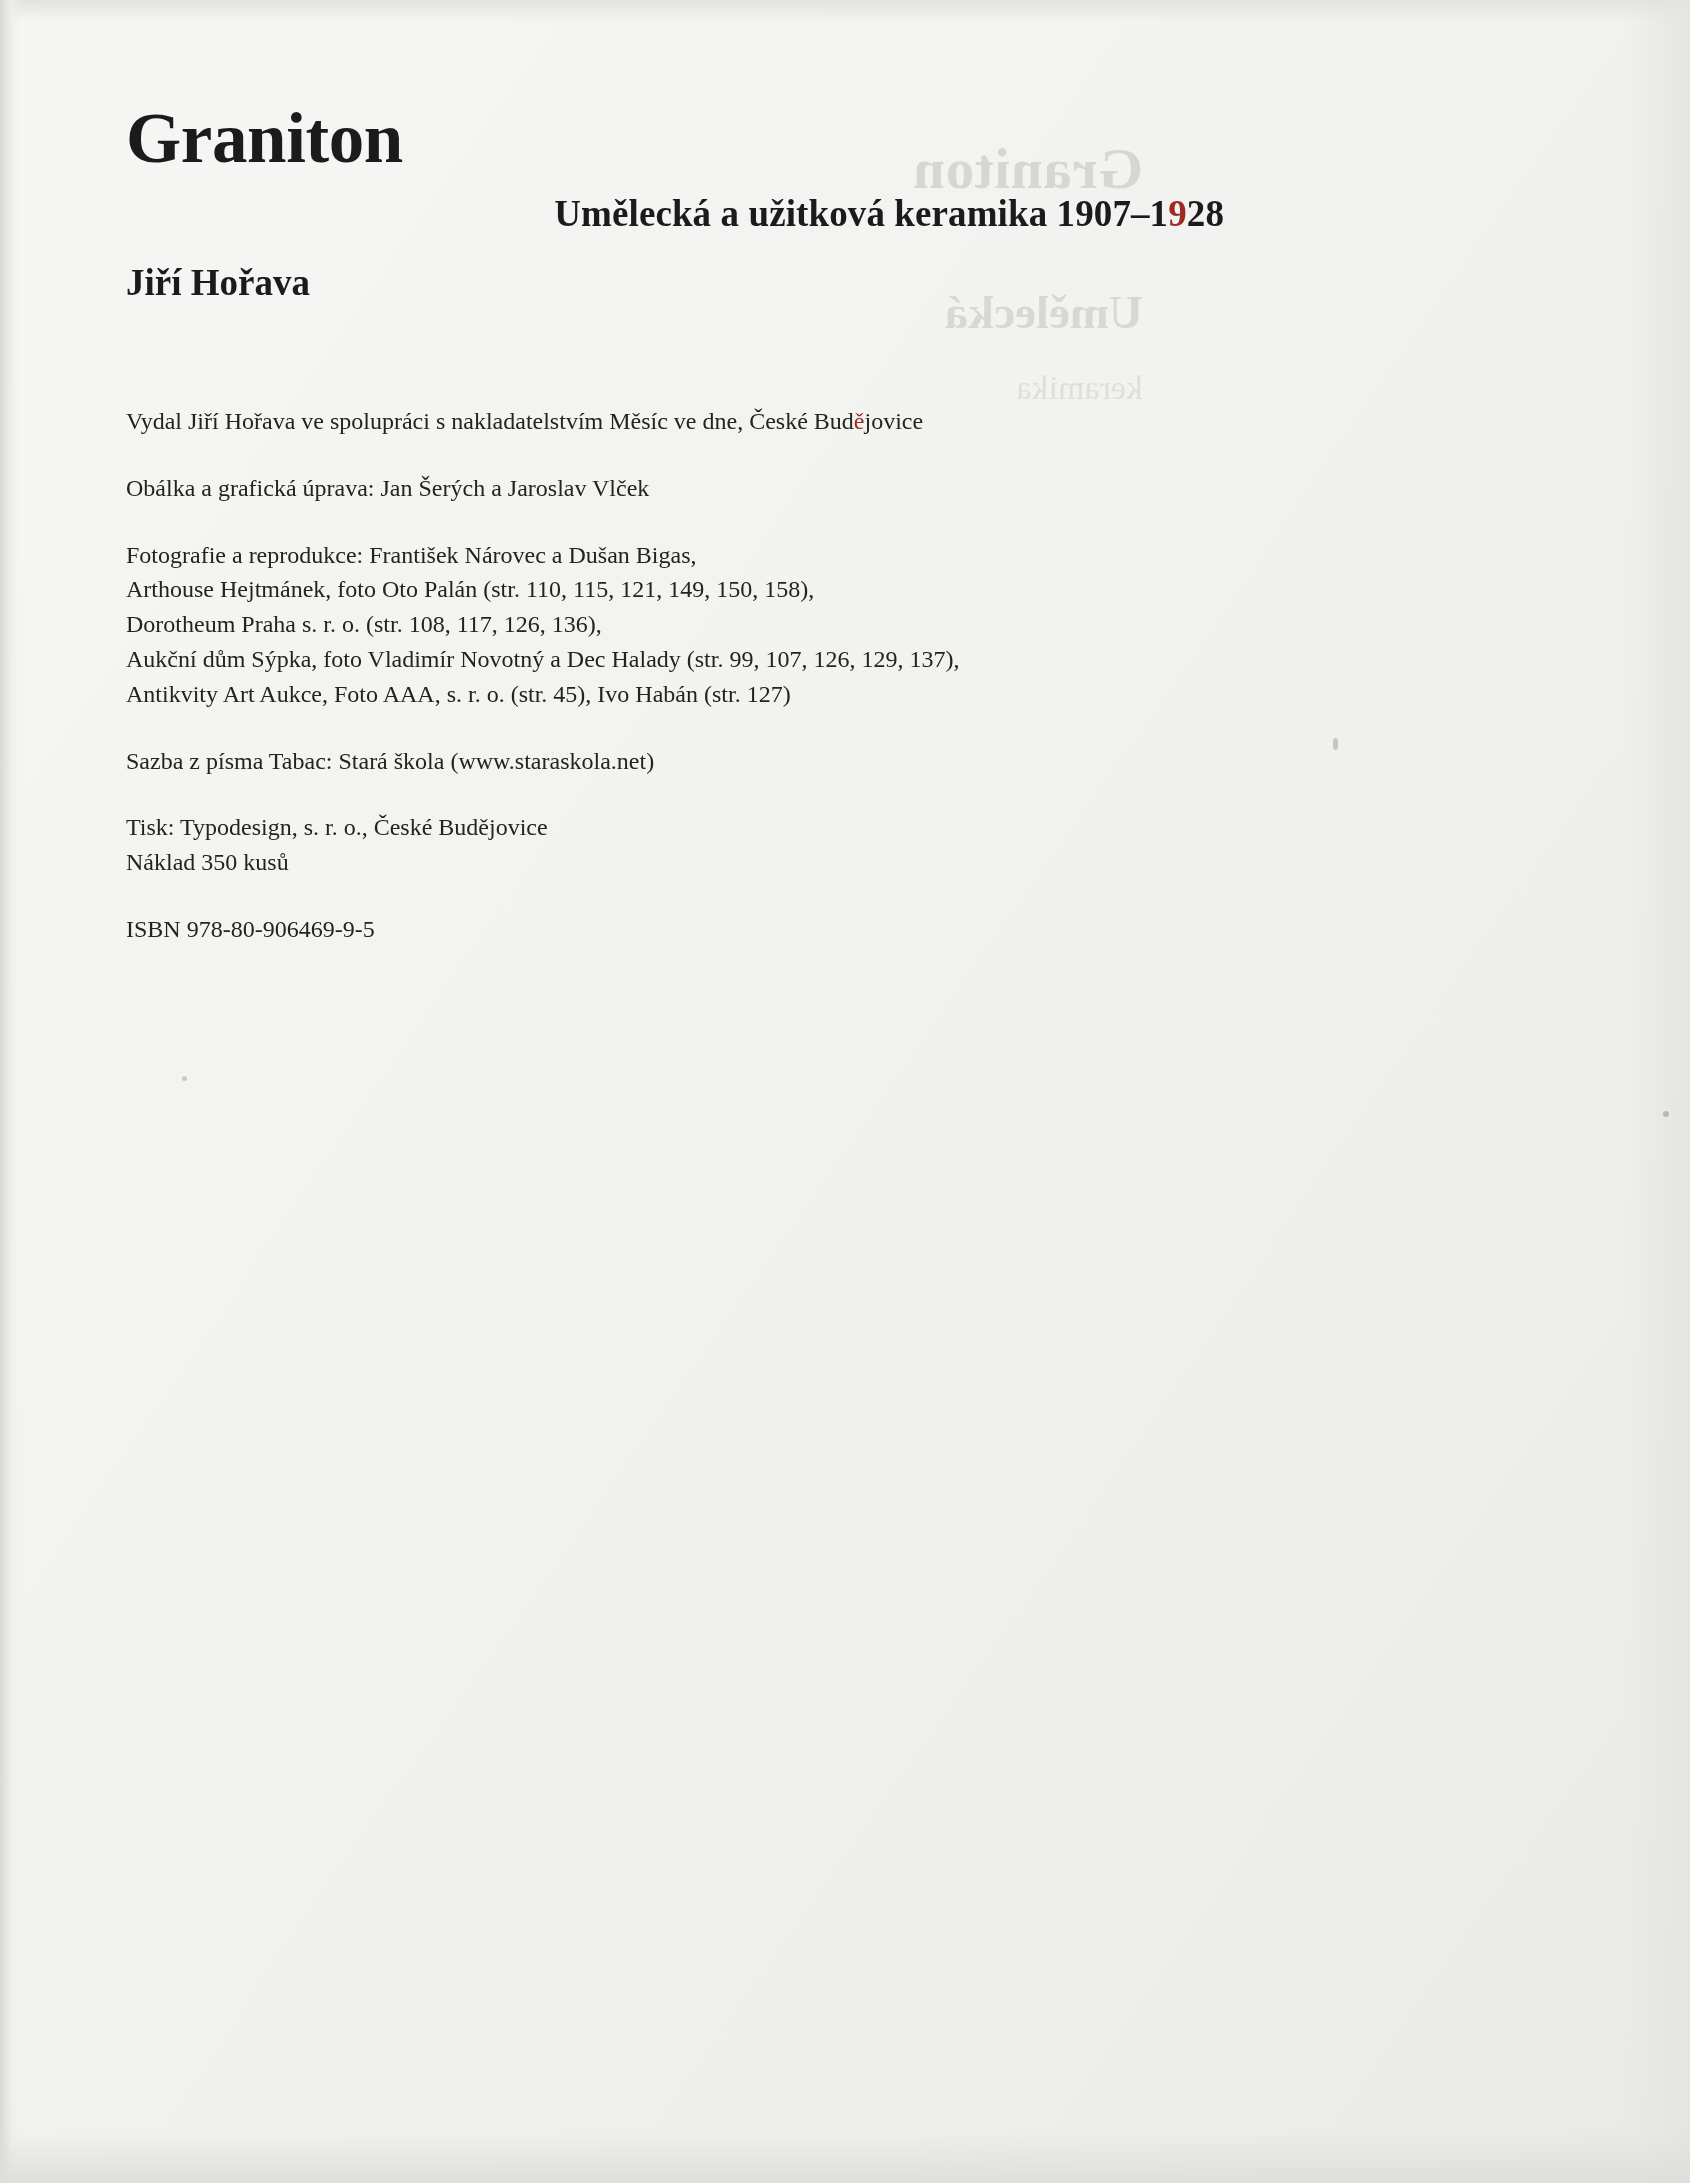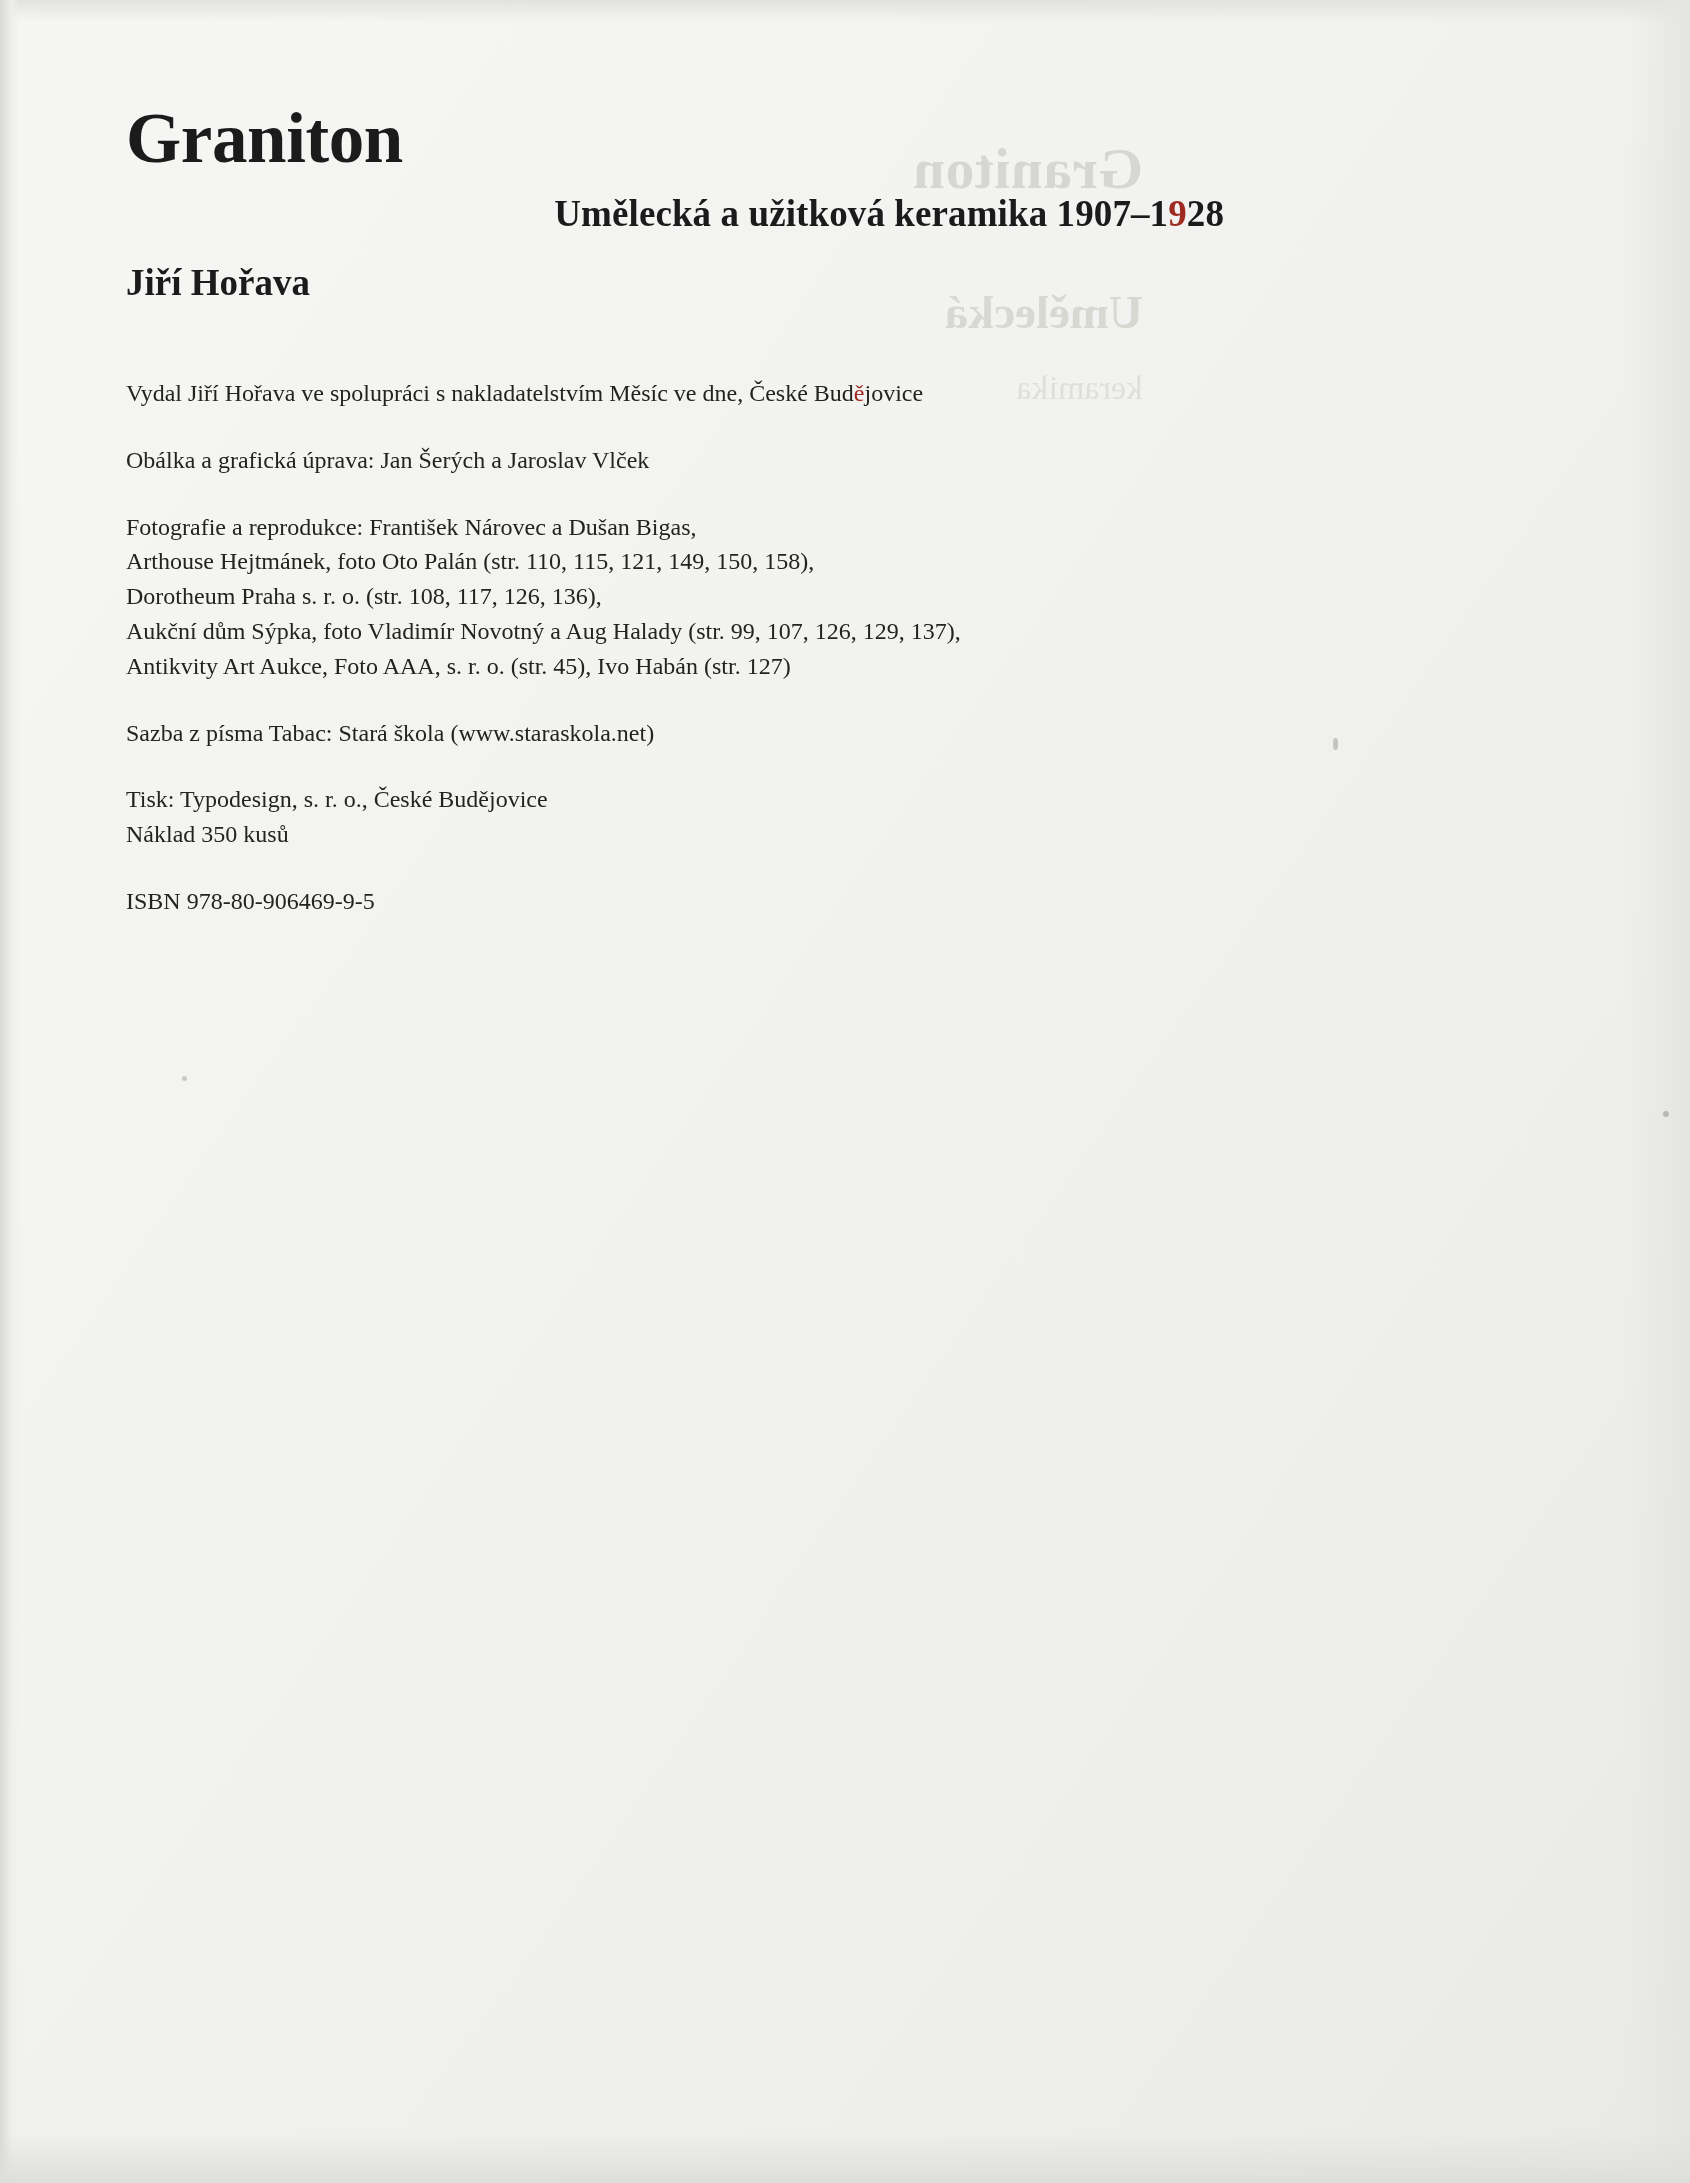--- a/index.html
+++ b/index.html
@@ -110,21 +110,21 @@
     margin: 0 0 26px 0;
     letter-spacing: 0.1px;
     text-align: right;
   }
   .author {
     font-family: "Liberation Serif", serif;
     font-weight: bold;
     font-size: 37px;
     line-height: 1.15;
     color: #1b1b1b;
-    margin: 0 0 72px 0;
+    margin: 0 0 100px 0;
   }
 
   .colophon {
     font-family: Liberation Serif, serif;
     font-size: 24px;
     line-height: 1.45;
     color: #23231f;
   }
   .block {
     margin: 0 0 32px 0;
@@ -181,21 +181,21 @@
       </div>
 
       <div class="block">
         <div class="line">Obálka a grafická úprava: Jan Šerých a Jaroslav Vlček</div>
       </div>
 
       <div class="block">
         <div class="line">Fotografie a reprodukce: František Nárovec a Dušan Bigas,</div>
         <div class="line">Arthouse Hejtmánek, foto Oto Palán (str. 110, 115, 121, 149, 150, 158),</div>
         <div class="line">Dorotheum Praha s. r. o. (str. 108, 117, 126, 136),</div>
-        <div class="line">Aukční dům Sýpka, foto Vladimír Novotný a Aug Halady (str. 99, 107, 126, 129, 137),</div>
+        <div class="line">Aukční dům Sýpka, foto Vladimír Novotný a Dec Halady (str. 99, 107, 126, 129, 137),</div>
         <div class="line">Antikvity Art Aukce, Foto AAA, s. r. o. (str. 45), Ivo Habán (str. 127)</div>
       </div>
 
       <div class="block">
         <div class="line">Sazba z písma Tabac: Stará škola (www.staraskola.net)</div>
       </div>
 
       <div class="block">
         <div class="line">Tisk: Typodesign, s. r. o., České Budějovice</div>
         <div class="line">Náklad 350 kusů</div>

